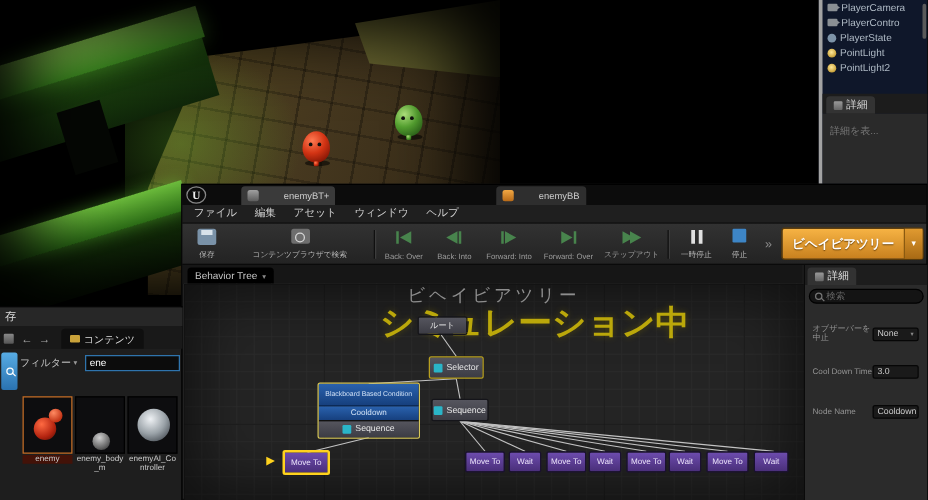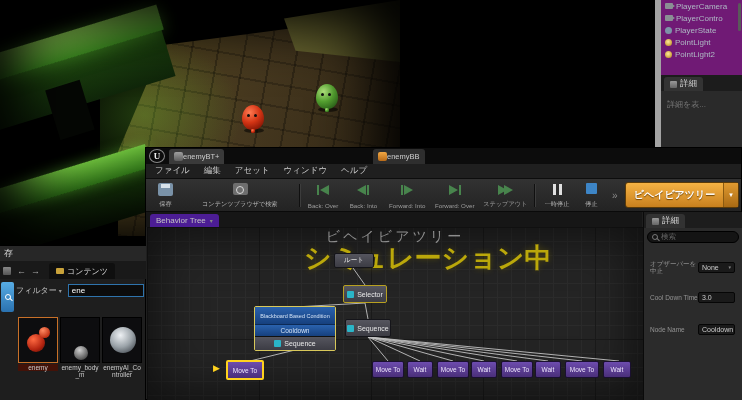--- a/index.html
+++ b/index.html
@@ -26,38 +26,38 @@
   .low-face { left:-14px; top:188px; width:170px; height:46px; transform:rotate(-17deg); background:linear-gradient(#16340b,#0a1805); }
   .vignette { left:0; top:0; width:400px; height:246px; box-shadow:inset 0 0 60px 25px #000; }
   .balloon { width:22px; height:25px; border-radius:50% 50% 48% 48% / 55% 55% 45% 45%; }
   .balloon .eye { position:absolute; width:3px; height:3px; border-radius:50%; background:#10100e; top:9px; }
   .balloon .knot { position:absolute; left:9px; bottom:-3px; width:4px; height:4px; background:inherit; border-radius:1px; }
   .balloon-red { left:242px; top:105px; background:radial-gradient(circle at 35% 30%, #ff7a52, #d33414 45%, #7e1404 85%); }
   .balloon-green { left:316px; top:84px; background:radial-gradient(circle at 35% 30%, #b2e67e, #56a431 45%, #2c641a 85%); }
   .b-shadow { width:20px; height:5px; border-radius:50%; background:rgba(0,0,0,.55); }
 
   
-  .outliner { left:655px; top:0; width:87px; height:147px; background:#701a75; border-left:6px solid #a3a3a3; }
+  .outliner { left:655px; top:0; width:87px; height:147px; background:#0f172a; border-left:3px solid #a3a3a3; }
   .out-row { position:relative; height:12px; display:flex; align-items:center; gap:3px; padding-left:4px; font-size:8px; color:#aeb9c4; white-space:nowrap; overflow:hidden; }
   .ic-cam { width:8px; height:6px; background:#8a8f94; border-radius:1px; position:relative; flex:0 0 auto; }
   .ic-cam::after { content:""; position:absolute; right:-2px; top:1px; border-top:2px solid transparent; border-bottom:2px solid transparent; border-left:3px solid #8a8f94; }
   .ic-state { width:7px; height:7px; border-radius:50%; background:#7d93a8; flex:0 0 auto; }
   .ic-light { width:7px; height:7px; border-radius:50%; background:radial-gradient(circle at 45% 40%, #ffe89a, #c9a23a 70%); flex:0 0 auto; }
   .out-scroll { right:1px; top:3px; width:3px; height:28px; background:#5a5a5a; border-radius:2px; }
   .out-count { left:0; top:61px; width:87px; height:14px; background:#161616; color:#9a9a9a; font-size:8px; line-height:14px; padding-left:6px; }
   .lvl-details-tabbar { left:0; top:75px; width:87px; height:16px; background:#1c1c1c; }
   .lvl-details-tab { position:absolute; left:3px; top:2px; height:14px; padding:0 6px; background:#333; border-radius:3px 3px 0 0; display:flex; align-items:center; gap:3px; font-size:8.5px; color:#ddd; }
   .ic-panel { width:7px; height:7px; background:linear-gradient(#999,#666); border-radius:1px; flex:0 0 auto; }
   .lvl-details-body { left:0; top:91px; width:87px; height:56px; background:#2a2a2a; font-size:8px; color:#777; padding:8px 0 0 6px; }
 
   
   .bt { left:145px; top:147px; width:597px; height:253px; background:#1f1f1f; border:1px solid #000; }
   .tabbar { left:0; top:0; width:595px; height:16px; background:#0c0c0c; }
   .ulogo { position:absolute; left:3px; top:1px; width:16px; height:14px; border:1px solid #888; border-radius:50%; color:#eee; font:bold 9px/12px "Liberation Serif", serif; text-align:center; }
-  .wtab { position:absolute; top:1px; height:15px; border-radius:3px 3px 0 0; display:flex; align-items:center; gap:0; padding:0 5px; font-size:7.5px; color:#ccc; white-space:nowrap; }
+  .wtab { position:absolute; top:1px; height:15px; border-radius:3px 3px 0 0; display:flex; align-items:center; gap:20px; padding:0 5px; font-size:7.5px; color:#ccc; white-space:nowrap;margin-left:24px; }
   .tabicon { width:9px; height:9px; border-radius:2px; background:linear-gradient(#a0a0a0,#5c5c5c); flex:0 0 auto; }
   .tabicon.orange { background:linear-gradient(#f2a844,#b86a18); }
   .menubar { left:0; top:16px; width:595px; height:15px; background:#1f1f1f; border-bottom:1px solid #0d0d0d; display:flex; align-items:center; gap:14px; padding-left:9px; font-size:8.5px; color:#cfcfcf; }
   .menubar span { cursor:default; }
   .toolbar { left:0; top:31px; width:595px; height:33px; background:linear-gradient(#323232,#232323); border-bottom:1px solid #0a0a0a; }
   .tbtn { position:absolute; top:2px; height:29px; display:flex; flex-direction:column; align-items:center; justify-content:space-between; padding:2px 0 1px; color:#b8b8b8; font-size:6.5px; white-space:nowrap; }
   .tbtn .lbl { transform:scale(.95); }
   .ic-save { width:15px; height:13px; background:#7a92a8; border-radius:2px; position:relative; }
   .ic-save::after { content:""; position:absolute; left:3px; top:1px; width:9px; height:4px; background:#d8e2ea; }
   .ic-find { width:15px; height:12px; background:#6e6e6e; border-radius:2px; position:relative; }
@@ -67,21 +67,21 @@
   .tri-r { width:0; height:0; border-top:5px solid transparent; border-bottom:5px solid transparent; border-left:9px solid #4f9a55; }
   .dbar { width:2px; height:10px; background:#4f9a55; }
   .pbar { width:3px; height:11px; background:#e0e0e0; }
   .stopsq { width:11px; height:11px; background:#3d85c6; border-radius:1px; }
   .tsep { position:absolute; top:5px; width:1px; height:23px; background:#101010; box-shadow:1px 0 0 #3c3c3c; }
   .chev { position:absolute; top:11px; font-size:10px; color:#8a8a8a; }
   .orange-btn { position:absolute; left:479px; top:3px; width:114px; height:26px; border:1px solid #5a3a08; border-radius:3px; background:linear-gradient(#f6b344,#c8801e); display:flex; align-items:center; }
   .orange-btn .txt { flex:1; text-align:center; font-weight:bold; font-size:10px; color:#fff; text-shadow:0 1px 1px #6b4104; }
   .orange-btn .dd { width:15px; height:100%; border-left:1px solid #8a5a10; background:linear-gradient(#e09a30,#a96a14); color:#fff; font-size:7px; display:flex; align-items:center; justify-content:center; }
   .modebar { left:0; top:64px; width:496px; height:15px; background:#161616; }
-  .modetab { position:absolute; left:4px; top:2px; height:13px; padding:0 6px; background:#4c1d95; border-radius:3px 3px 0 0; font-size:8px; color:#c5c5c5; display:flex; align-items:center; gap:4px; }
+  .modetab { position:absolute; left:4px; top:2px; height:13px; padding:0 6px; background:#000000; border-radius:3px 3px 0 0; font-size:8px; color:#c5c5c5; display:flex; align-items:center; gap:4px; }
 
   
   .graph { left:1px; top:79px; width:496px; height:173px; overflow:hidden;
     background-color:#242424;
     background-image:
       linear-gradient(#1a1a1a 1px, transparent 1px), linear-gradient(90deg,#1a1a1a 1px, transparent 1px),
       linear-gradient(#2b2b2b 1px, transparent 1px), linear-gradient(90deg,#2b2b2b 1px, transparent 1px);
     background-size:112px 112px,112px 112px,14px 14px,14px 14px;
     box-shadow:inset 0 0 45px 10px rgba(0,0,0,.55);
   }

